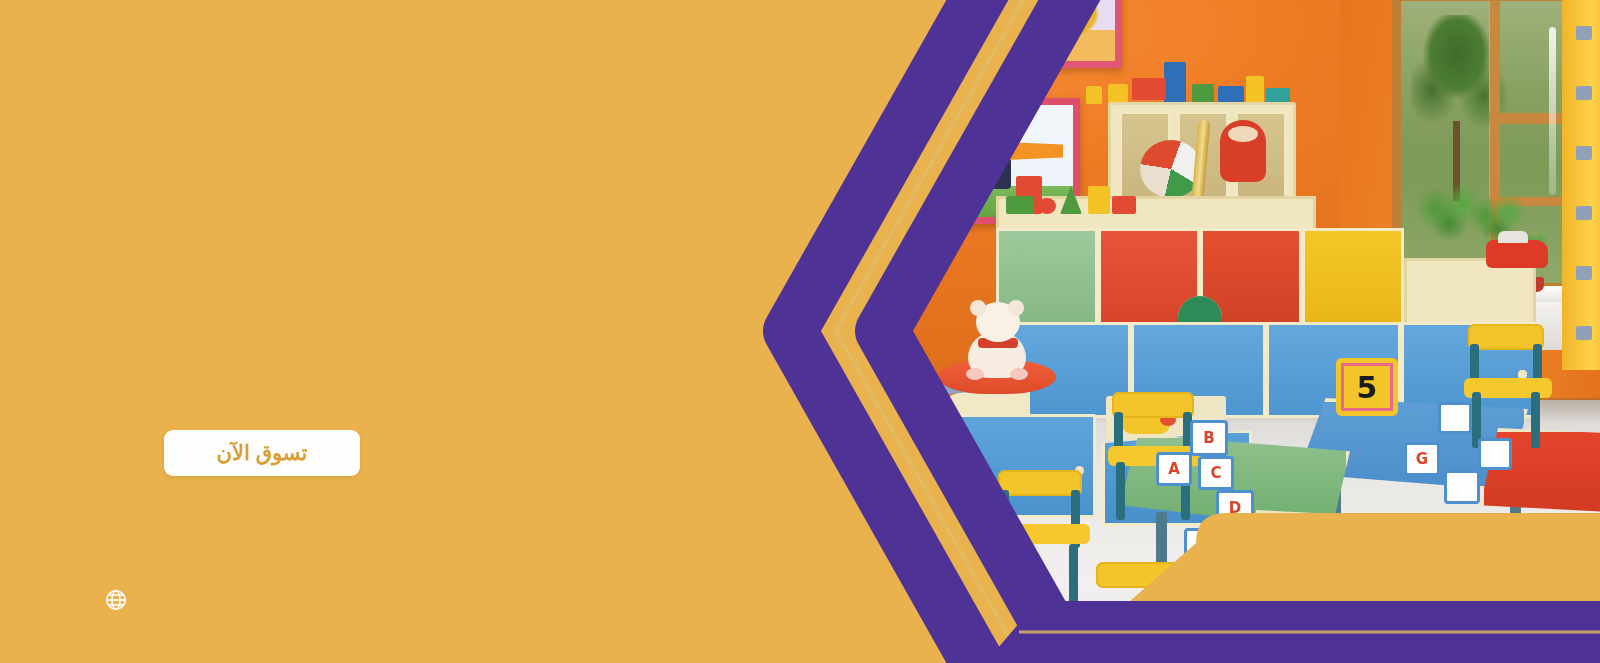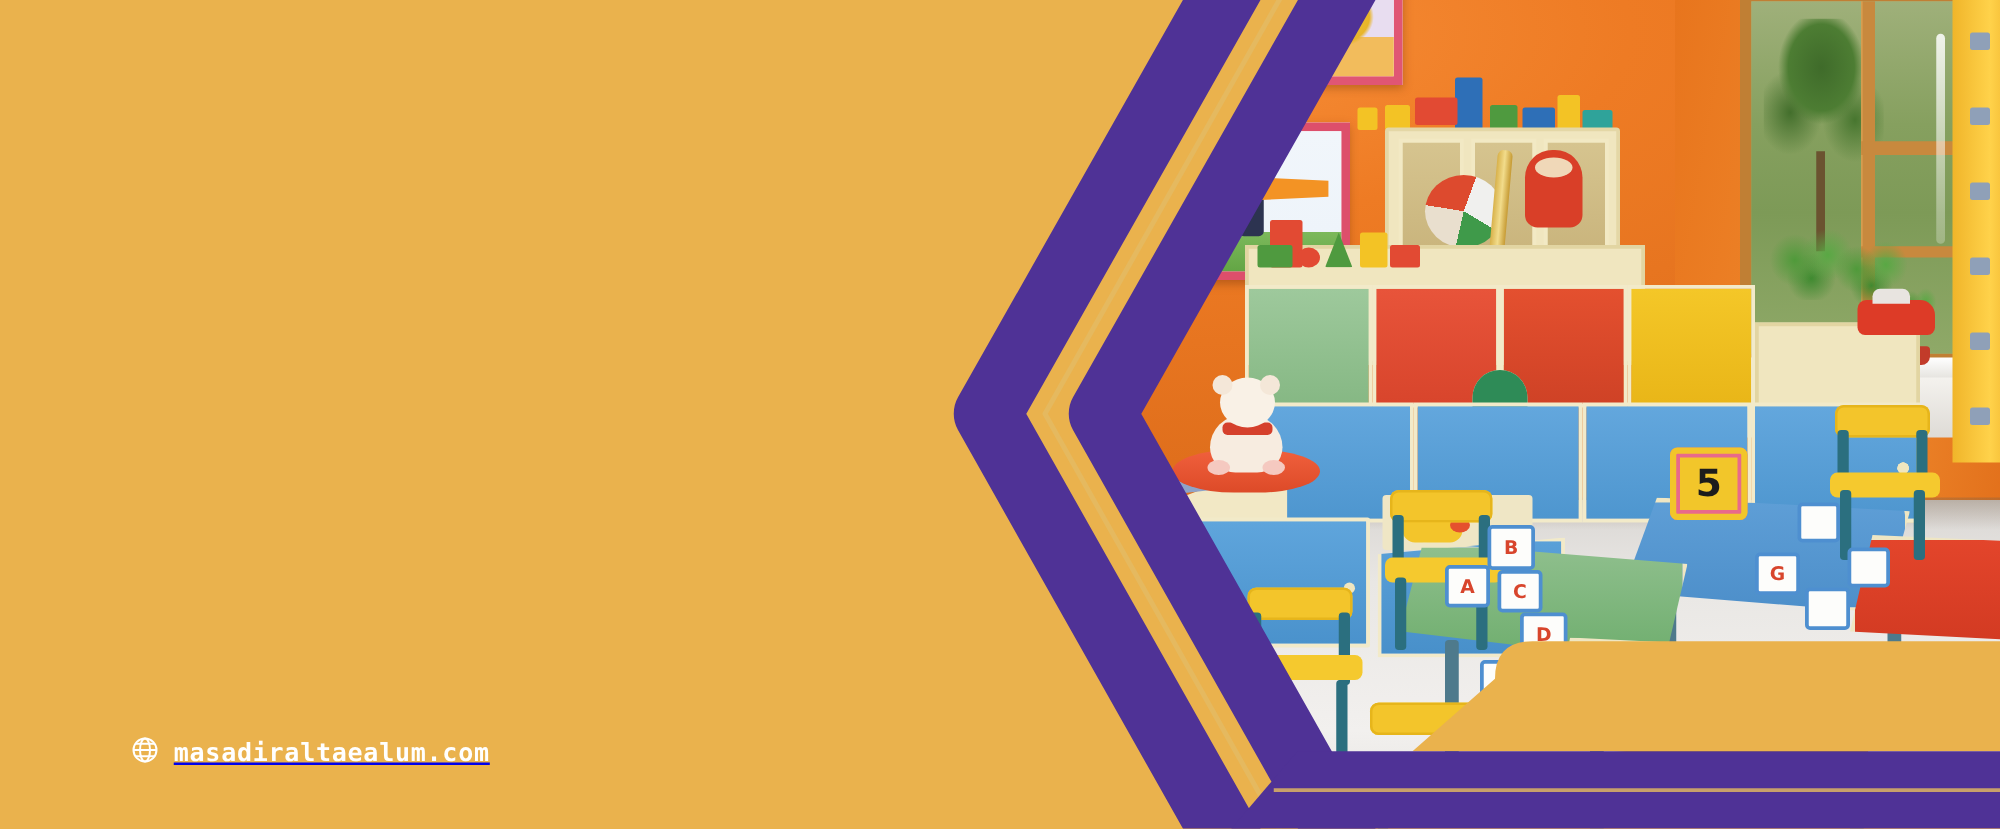--- a/index.html
+++ b/index.html
@@ -632,32 +632,32 @@
     <path d="M1046,-40 L836,331 L1046,703" fill="none" stroke="#e5b95f" stroke-width="4" stroke-linejoin="round"></path>
 
     <path d="M1196,543 Q1196,513 1226,513 L1600,513 L1600,601 L1130,601 Z" fill="#eab24d"></path>
 
     <path d="M1038,601 L1600,601 L1600,663 L985,663 Z" fill="#4f3296"></path>
     <path d="M1019,632 L1600,632" stroke="#c8a06a" stroke-width="3"></path>
   </svg>
 
   <div class="content">
 
+    <button class="cta">تسوق الآن</button>
   </div>
 
   <div class="footer">
 
     <a class="f-item f-web" href="#">
       <span class="ic">
         <svg width="24" height="24" viewBox="0 0 24 24" fill="none" stroke="#ffffff" stroke-width="1.6">
           <circle cx="12" cy="12" r="9.2"></circle>
           <ellipse cx="12" cy="12" rx="4" ry="9.2"></ellipse>
           <line x1="2.8" y1="12" x2="21.2" y2="12"></line>
           <line x1="4.6" y1="7" x2="19.4" y2="7"></line>
           <line x1="4.6" y1="17" x2="19.4" y2="17"></line>
         </svg>
       </span>
-      <span class="f-text">masadiraltaealum.com</span>
     </a>
 
 
   </div>
 </div>
 
 </body></html>

